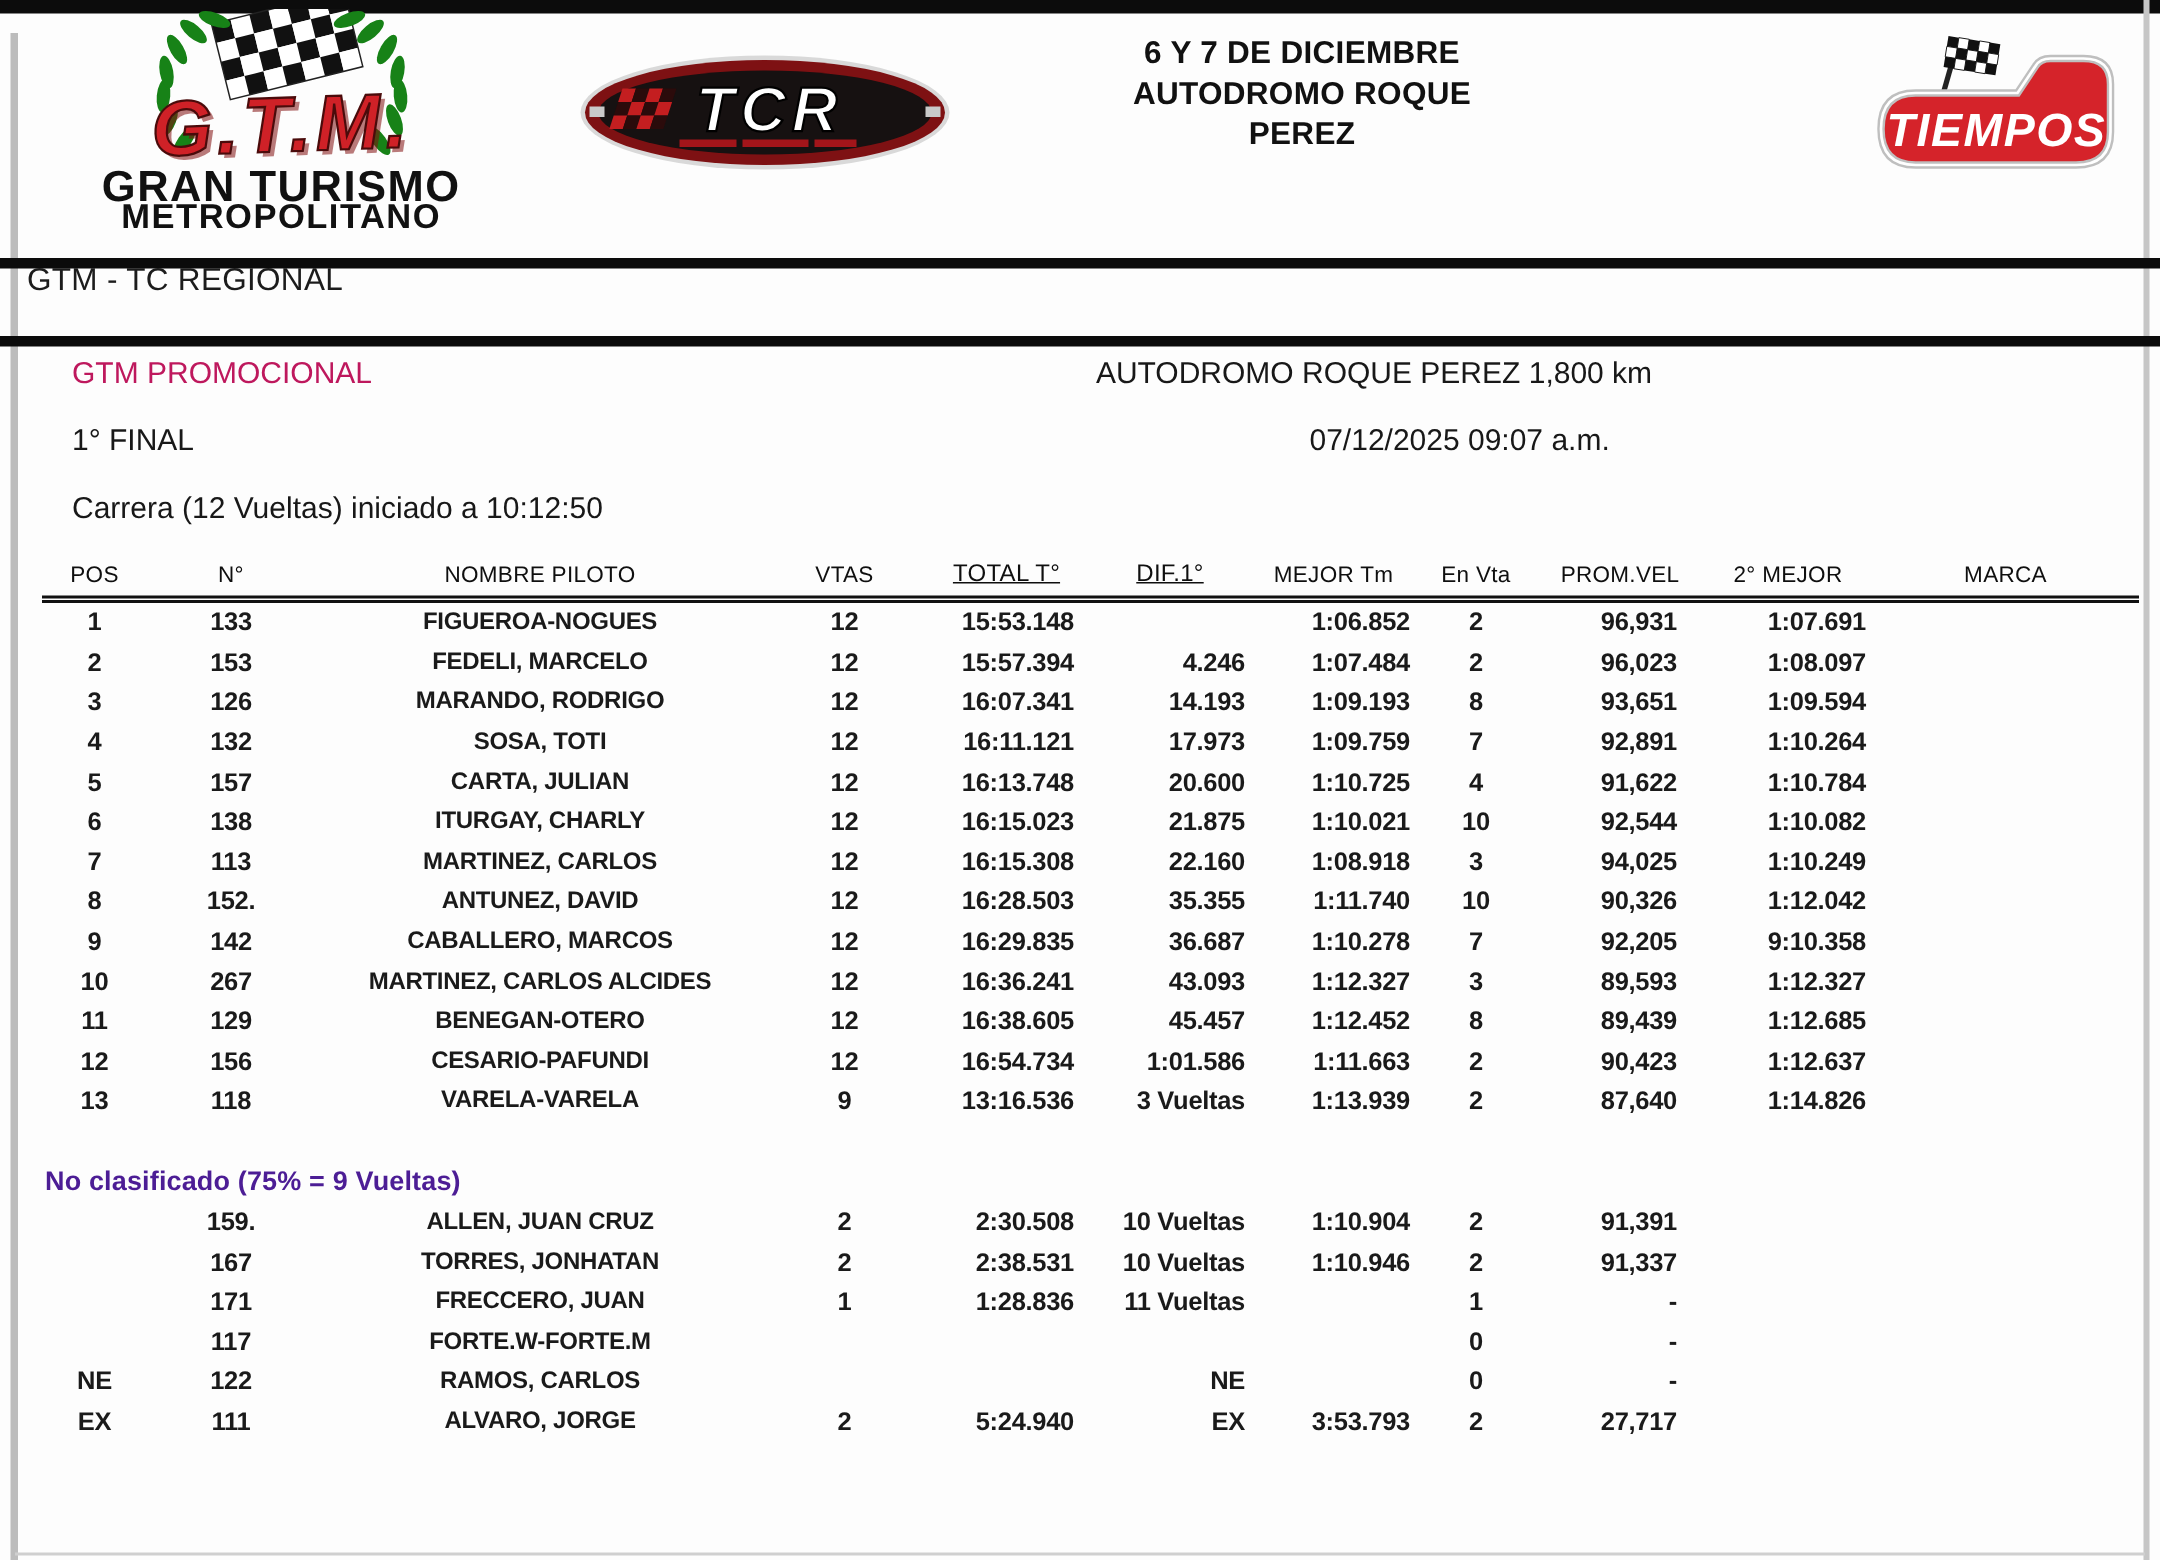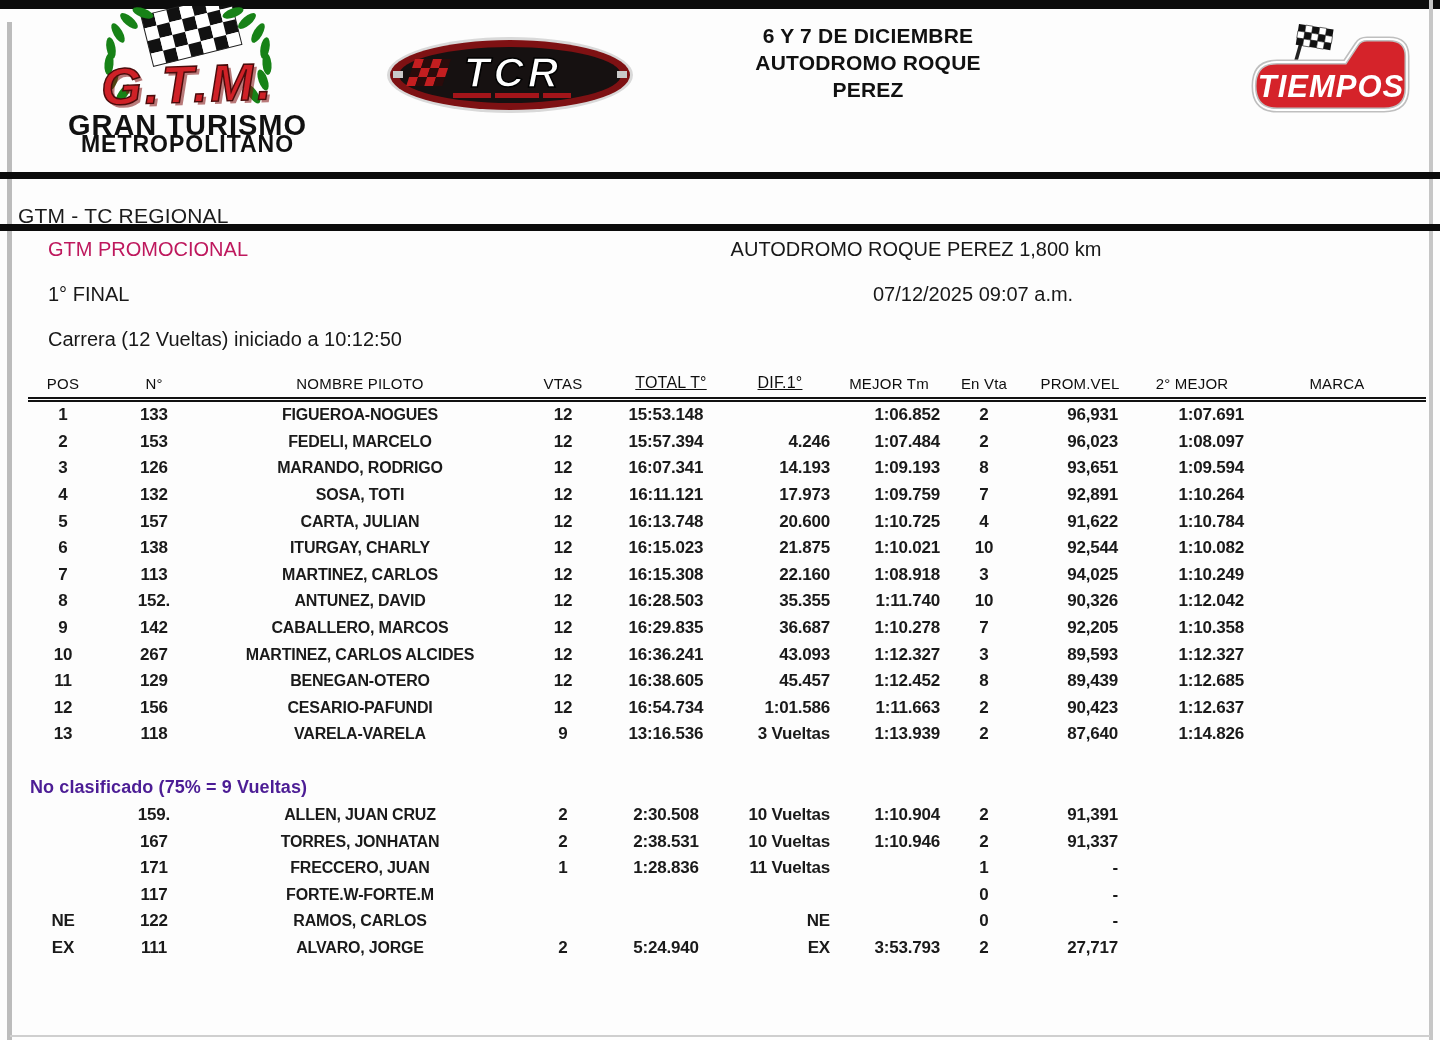--- a/index.html
+++ b/index.html
@@ -30,21 +30,21 @@
   .tcr-logo{position:absolute;left:385px;top:33px;width:250px;height:84px;}
   .event-block{
     position:absolute;left:718px;top:22px;width:300px;text-align:center;
     font-size:21px;font-weight:bold;color:#111;line-height:27px;letter-spacing:.2px;
   }
   .tiempos-logo{position:absolute;left:1245px;top:16px;width:175px;height:108px;}
 
   
   .rule1{position:absolute;left:0;top:172px;width:100%;height:7px;background:#0b0b0b;}
   .rule2{position:absolute;left:0;top:224px;width:100%;height:7px;background:#0b0b0b;}
-  .title-left{position:absolute;left:18px;top:204px;font-size:21px;color:#1c1c1c;letter-spacing:.2px;}
+  .title-left{position:absolute;left:18px;top:175px;font-size:21px;color:#1c1c1c;letter-spacing:.2px;}
   .title-right{position:absolute;right:16px;top:181px;font-size:27px;font-weight:bold;color:#0e0e0e;letter-spacing:.2px;}
 
   
   .meta-category{position:absolute;left:48px;top:238px;font-size:20px;color:#be185d;}
   .meta-track{position:absolute;left:716px;top:238px;width:400px;text-align:center;font-size:20px;color:#181818;}
   .meta-session{position:absolute;left:48px;top:283px;font-size:20px;color:#181818;}
   .meta-datetime{position:absolute;left:873px;top:283px;width:250px;text-align:left;font-size:20px;color:#181818;}
   .meta-race{position:absolute;left:48px;top:328px;font-size:20px;color:#181818;}
 
   
@@ -57,21 +57,21 @@
     font-size:15px;font-weight:normal;color:#0f0f0f;text-align:center;
     padding:4px 0 5px 0;letter-spacing:.2px;border-bottom:5px double #111;
   }
   th.u{text-decoration:underline;font-size:16px;}
   td{
     height:26.6px;font-size:17px;font-weight:bold;color:#1a1a1a;
     white-space:nowrap;overflow:hidden;padding:0;letter-spacing:-0.2px;
     text-align:center;vertical-align:middle;
   }
   td.c2{font-size:16px;}
-  td.c4{padding-right:10px;}
+  td.c4{text-align:right;padding-right:10px;}
   td.c5{text-align:right;padding-right:4px;}
   td.c6{text-align:right;padding-right:4px;}
   td.c8{text-align:right;padding-right:18px;}
   td.c9{text-align:right;padding-right:4px;}
   td.c10{text-align:left;padding-left:6px;}
   tr.spacer td{height:26px;}
   tr.nc-title td{
     text-align:left;font-size:18px;font-weight:bold;color:#4c1d95;
     padding-left:2px;letter-spacing:.1px;height:28px;
   }
@@ -353,21 +353,21 @@
           <tr>
             <td class="c0">9</td>
             <td class="c1">142</td>
             <td class="c2">CABALLERO, MARCOS</td>
             <td class="c3">12</td>
             <td class="c4">16:29.835</td>
             <td class="c5">36.687</td>
             <td class="c6">1:10.278</td>
             <td class="c7">7</td>
             <td class="c8">92,205</td>
-            <td class="c9">1:10.358</td>
+            <td class="c9">9:10.358</td>
             <td class="c10"></td>
           </tr>
           <tr>
             <td class="c0">10</td>
             <td class="c1">267</td>
             <td class="c2">MARTINEZ, CARLOS ALCIDES</td>
             <td class="c3">12</td>
             <td class="c4">16:36.241</td>
             <td class="c5">43.093</td>
             <td class="c6">1:12.327</td>

